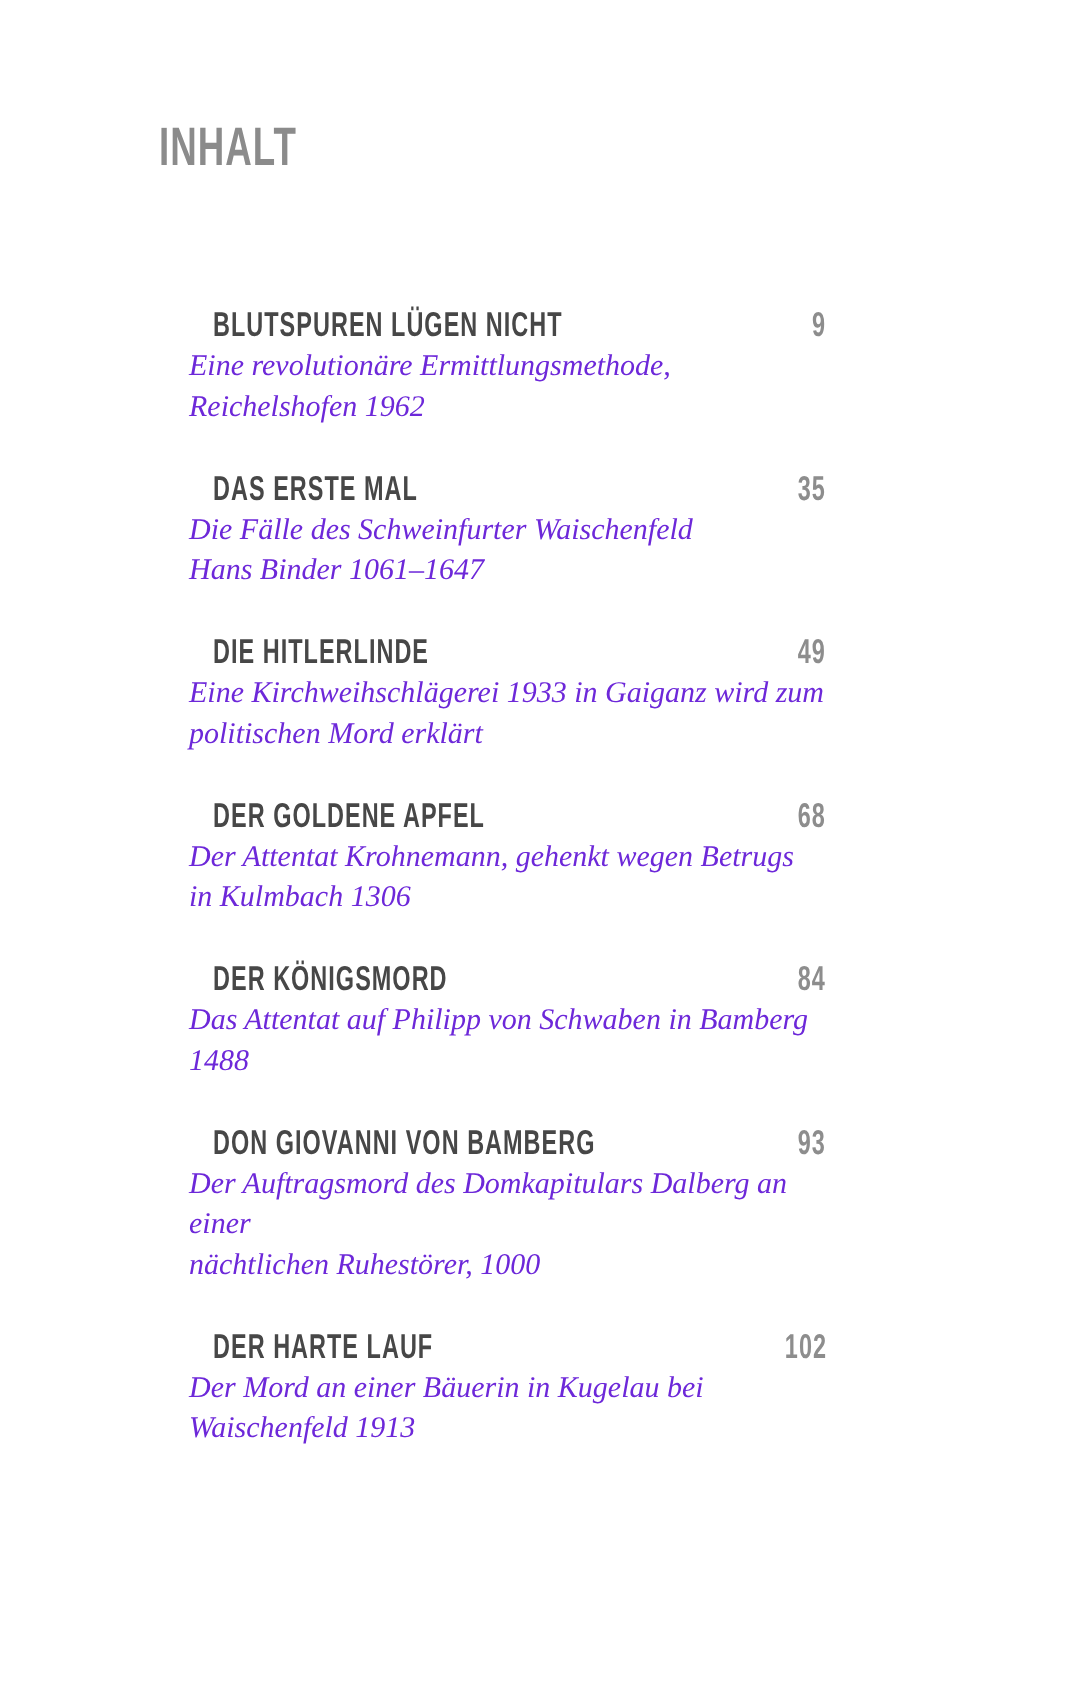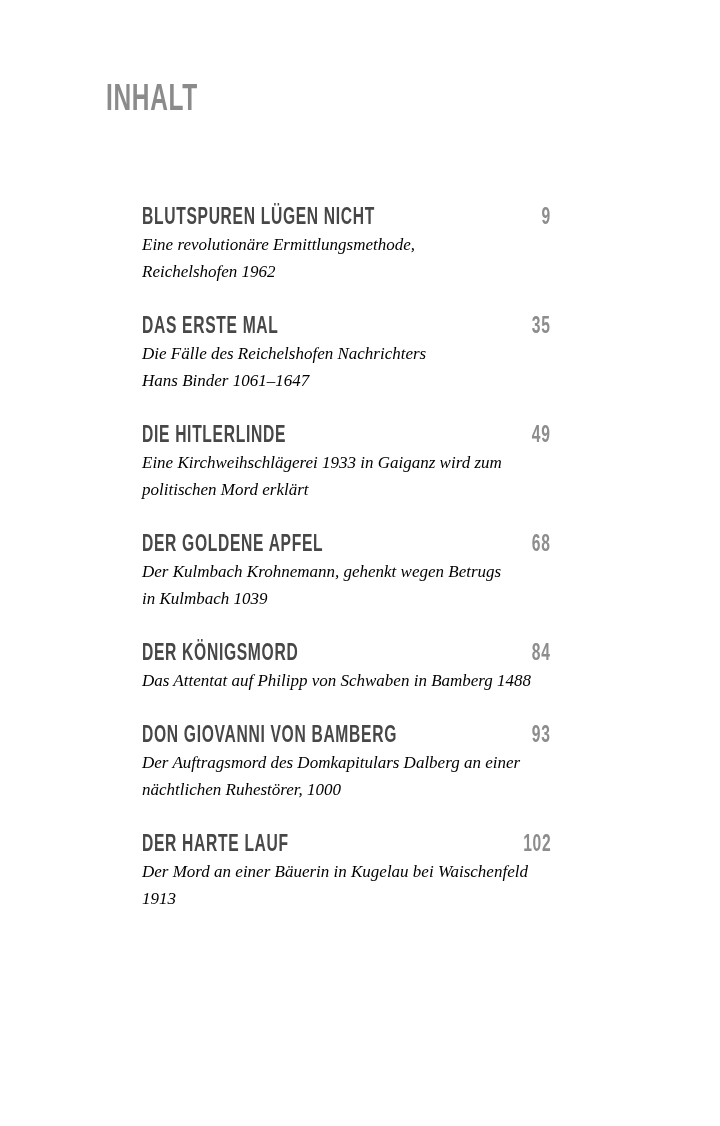--- a/index.html
+++ b/index.html
@@ -50,26 +50,26 @@
     transform: scaleX(0.68);
     transform-origin: 0 50%;
   }
   .entry-page {
     font-size: 23px;
     color: #8d8d8d;
     transform: scaleX(0.68);
     transform-origin: 100% 50%;
   }
   .entry-subtitle {
-    margin-left: 36px;
+    margin-left: 20px;
     font-family: "Liberation Serif", serif;
     font-style: italic;
-    font-size: 17px;
+    font-size: 20px;
     line-height: 27px;
-    color: #000000;
+    color: #6d28d9;
   }
 </style>
 </head>
 <body>
 
 <div class="page">
   <div class="content">
 
     <h1 class="condensed toc-heading">INHALT</h1>
 
@@ -85,21 +85,21 @@
           <div>Reichelshofen 1962</div>
         </div>
       </div>
 
       <div class="toc-entry">
         <div class="entry-head">
           <span class="condensed entry-title">DAS ERSTE MAL</span>
           <span class="condensed entry-page">35</span>
         </div>
         <div class="entry-subtitle">
-          <div>Die Fälle des Reichelshofen Nachrichters</div>
+          <div>Die Fälle des Schweinfurter Waischenfeld</div>
           <div>Hans Binder 1061–1647</div>
         </div>
       </div>
 
       <div class="toc-entry">
         <div class="entry-head">
           <span class="condensed entry-title">DIE HITLERLINDE</span>
           <span class="condensed entry-page">49</span>
         </div>
         <div class="entry-subtitle">
@@ -107,22 +107,22 @@
           <div>politischen Mord erklärt</div>
         </div>
       </div>
 
       <div class="toc-entry">
         <div class="entry-head">
           <span class="condensed entry-title">DER GOLDENE APFEL</span>
           <span class="condensed entry-page">68</span>
         </div>
         <div class="entry-subtitle">
-          <div>Der Kulmbach Krohnemann, gehenkt wegen Betrugs</div>
-          <div>in Kulmbach 1039</div>
+          <div>Der Attentat Krohnemann, gehenkt wegen Betrugs</div>
+          <div>in Kulmbach 1306</div>
         </div>
       </div>
 
       <div class="toc-entry">
         <div class="entry-head">
           <span class="condensed entry-title">DER KÖNIGSMORD</span>
           <span class="condensed entry-page">84</span>
         </div>
         <div class="entry-subtitle">
           <div>Das Attentat auf Philipp von Schwaben in Bamberg 1488</div>

